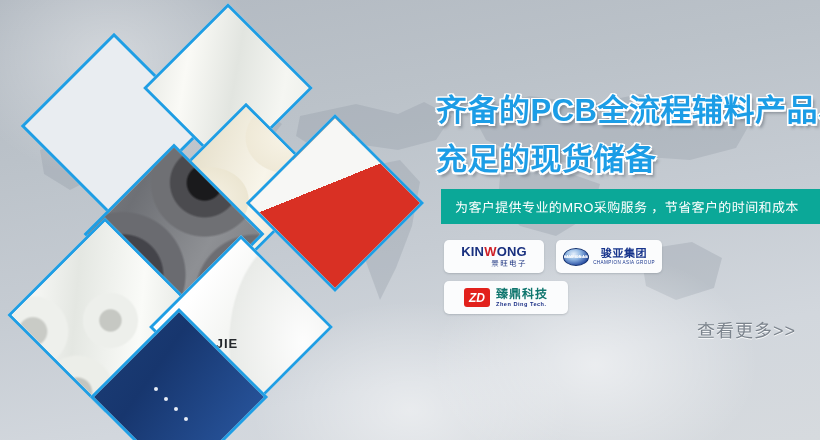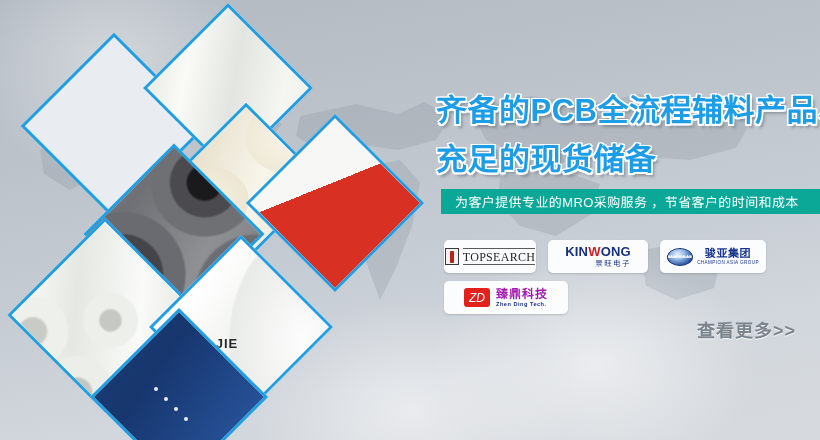--- a/index.html
+++ b/index.html
@@ -95,21 +95,21 @@
     text-shadow:
       -1.5px -1.5px 0 #ffffff, 1.5px -1.5px 0 #ffffff,
       -1.5px  1.5px 0 #ffffff, 1.5px  1.5px 0 #ffffff,
        0 -1.5px 0 #ffffff, 0 1.5px 0 #ffffff,
       -1.5px 0 0 #ffffff, 1.5px 0 0 #ffffff,
        3px 4px 3px rgba(70,80,92,.45);
   }
   .headline .l2{display:block;}
 
   .subbar{
-    position:absolute;left:11px;top:189px;width:379px;height:25px;
+    position:absolute;left:11px;top:189px;width:379px;height:35px;
     background:#0ba898;box-sizing:border-box;
     display:flex;align-items:center;
   }
   .subbar span{
     color:#ffffff;font-size:13px;letter-spacing:.4px;
     padding-left:14px;white-space:nowrap;
   }
 
   .logos{position:absolute;left:14px;top:240px;width:376px;}
   .logo-row{display:flex;gap:12px;margin-bottom:8px;}
@@ -165,31 +165,31 @@
   }
   .ca-txt{line-height:1;text-align:center;}
   .ca-cn{font-size:11px;font-weight:bold;color:#17348c;letter-spacing:.6px;}
   .ca-en{font-size:4.6px;color:#17348c;letter-spacing:.4px;margin-top:2px;white-space:nowrap;}
 
   
   .zd{display:flex;align-items:center;gap:6px;padding:0 6px;}
   .zd-mark{
     width:26px;height:19px;background:#e2211c;border-radius:3px;
     display:flex;align-items:center;justify-content:center;
-    font-size:12px;font-weight:normal;color:#ffffff;font-style:italic;line-height:1;
+    font-size:12px;font-weight:bold;color:#ffffff;font-style:italic;line-height:1;
   }
   .zd-txt{line-height:1;text-align:left;}
-  .zd-cn{font-size:12px;font-weight:bold;color:#a21caf;letter-spacing:1px;}
+  .zd-cn{font-size:12px;font-weight:bold;color:#0f766e;letter-spacing:1px;}
   .zd-en{font-size:5.6px;font-weight:bold;color:#1b2f86;letter-spacing:.5px;margin-top:2px;white-space:nowrap;}
 
   .more{
     position:absolute;right:24px;top:316px;
     font-size:18px;color:#7c848d;letter-spacing:1px;
     text-shadow:0 1px 0 rgba(255,255,255,.85);
-    cursor:pointer;white-space:nowrap;font-weight:bold;
+    cursor:pointer;white-space:nowrap;
   }
 </style>
 </head>
 <body>
 
 <div class="banner">
 
   <div class="worldmap">
     <svg viewBox="0 0 820 440" preserveAspectRatio="none">
       <g fill="#8f98a3">
@@ -261,26 +261,20 @@
     </div>
 
     <div class="subbar">
       <span>为客户提供专业的MRO采购服务 ，节省客户的时间和成本</span>
     </div>
 
     <div class="logos">
 
       <div class="logo-row">
 
-        <div class="logo-card lc1">
-          <div class="ts">
-            <span class="ts-mark"></span>
-            <span class="ts-txt">TOPSEARCH</span>
-          </div>
-        </div>
 
         <div class="logo-card lc2">
           <div class="kw">
             <div class="kw-en"><span>KIN</span><i>W</i><span>ONG</span></div>
             <div class="kw-cn">景旺电子</div>
           </div>
         </div>
 
         <div class="logo-card lc3">
           <div class="ca">

